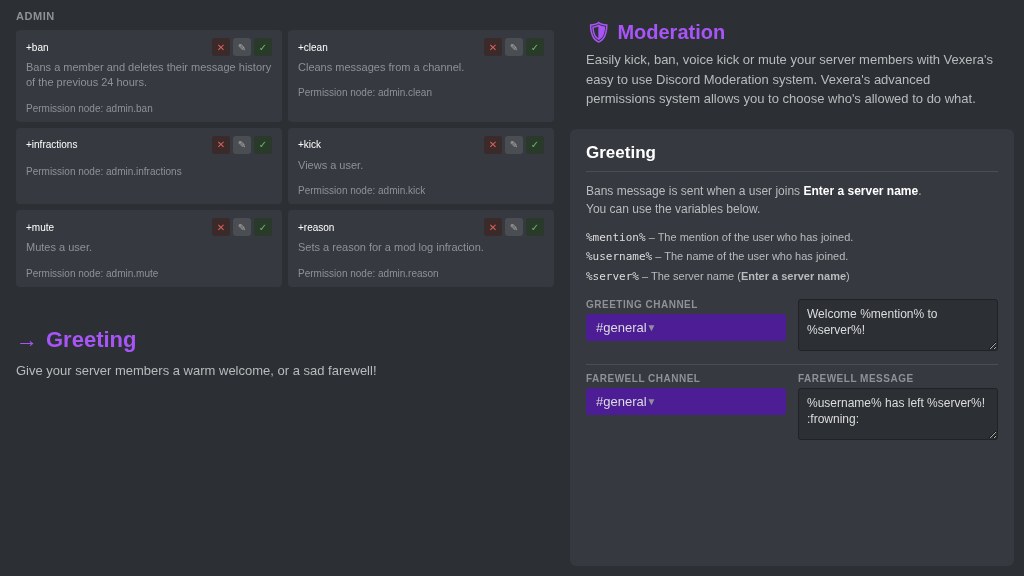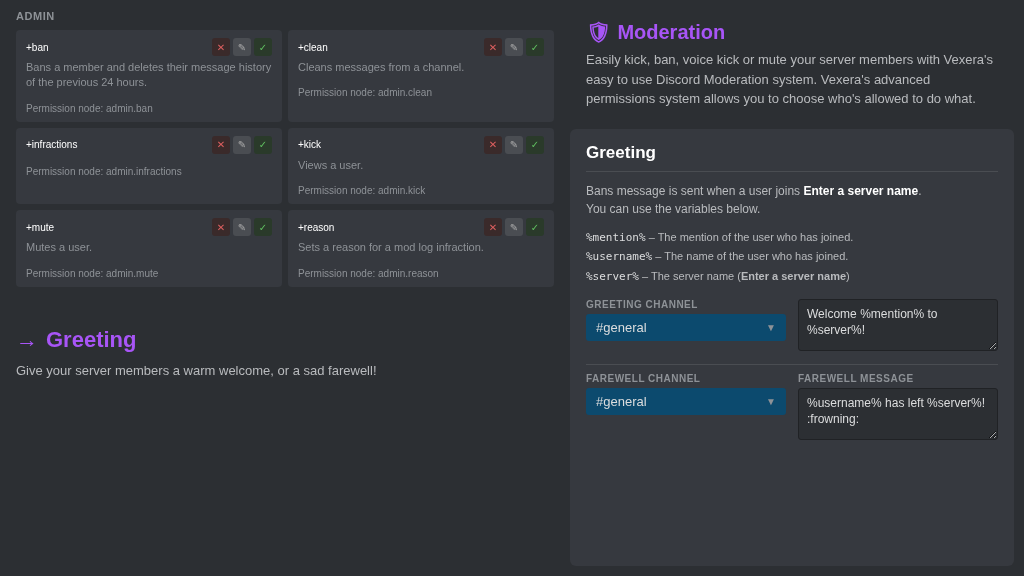--- a/index.html
+++ b/index.html
@@ -203,26 +203,25 @@
       display: block;
       color: #8e9297;
       font-size: 10px;
       font-weight: 700;
       text-transform: uppercase;
       letter-spacing: 0.05em;
       margin-bottom: 4px;
     }
 
     .channel-select-wrap {
-      background: #0c4a6e;
+      background: #4c1d95;
       border-radius: 3px;
       display: flex;
       align-items: center;
       padding: 6px 10px;
-      justify-content: space-between;
     }
 
     .channel-select-text {
       color: #dcddde;
       font-size: 13px;
     }
 
     .channel-select-arrow {
       color: #8e9297;
       font-size: 10px;

